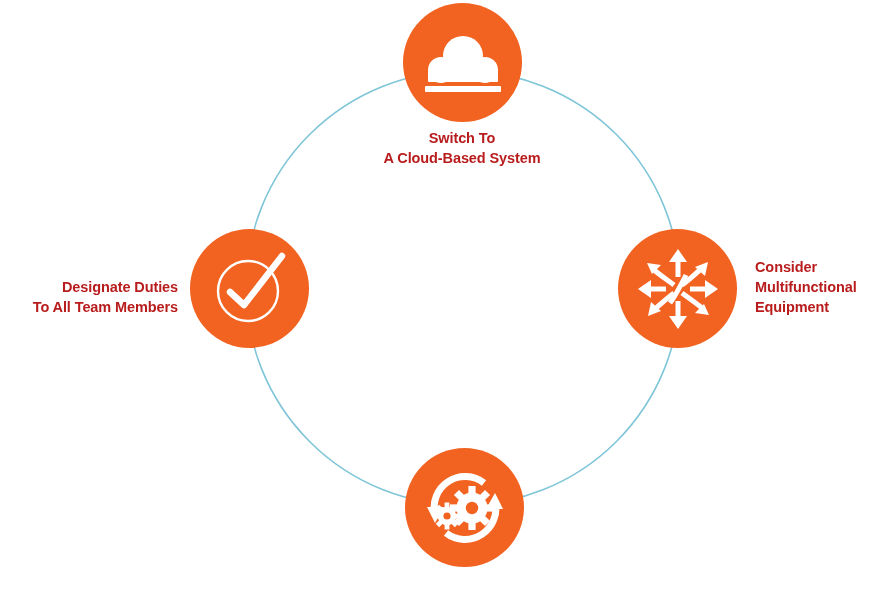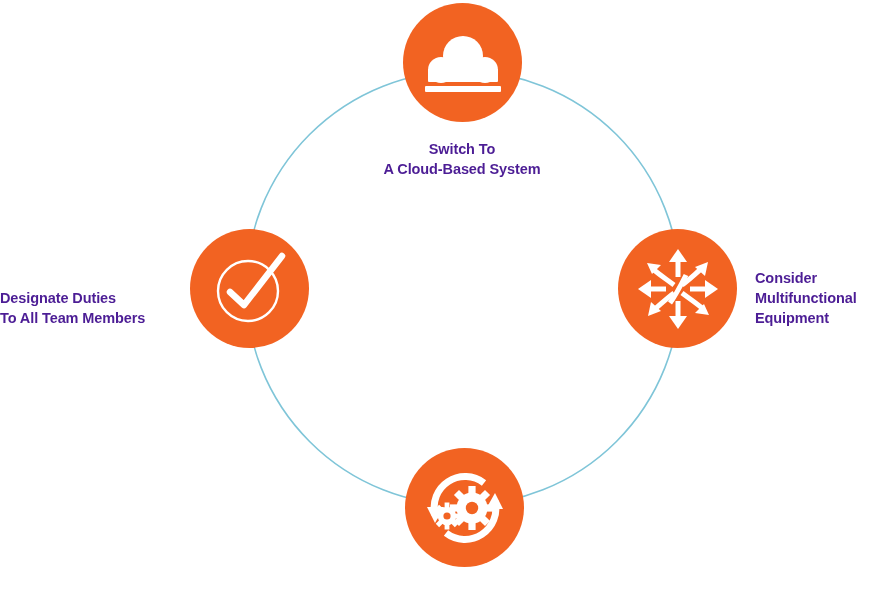--- a/index.html
+++ b/index.html
@@ -30,43 +30,42 @@
     height: 119px;
     border-radius: 50%;
     background: #F26322;
     display: flex;
     align-items: center;
     justify-content: center;
   }
   .node svg { display: block; }
   .label {
     position: absolute;
-    color: #4c1d95;
+    color: #b91c1c;
     font-weight: bold;
     font-size: 14.5px;
     line-height: 20px;
     letter-spacing: -0.1px;
     white-space: pre-line;
-    margin-top: 11px;
   }
   
   #node-cloud { left: 403px; top: 3px; }
   #label-cloud {
     left: 342px;
     top: 128px;
     width: 240px;
     text-align: center;
   }
   
   #node-check { left: 190px; top: 229px; }
   #label-check {
     left: 0px;
     top: 277px;
     width: 178px;
-    text-align: left;
+    text-align: right;
   }
   
   #node-arrows { left: 618px; top: 229px; }
   #label-arrows {
     left: 755px;
     top: 257px;
     width: 130px;
     text-align: left;
   }
   

